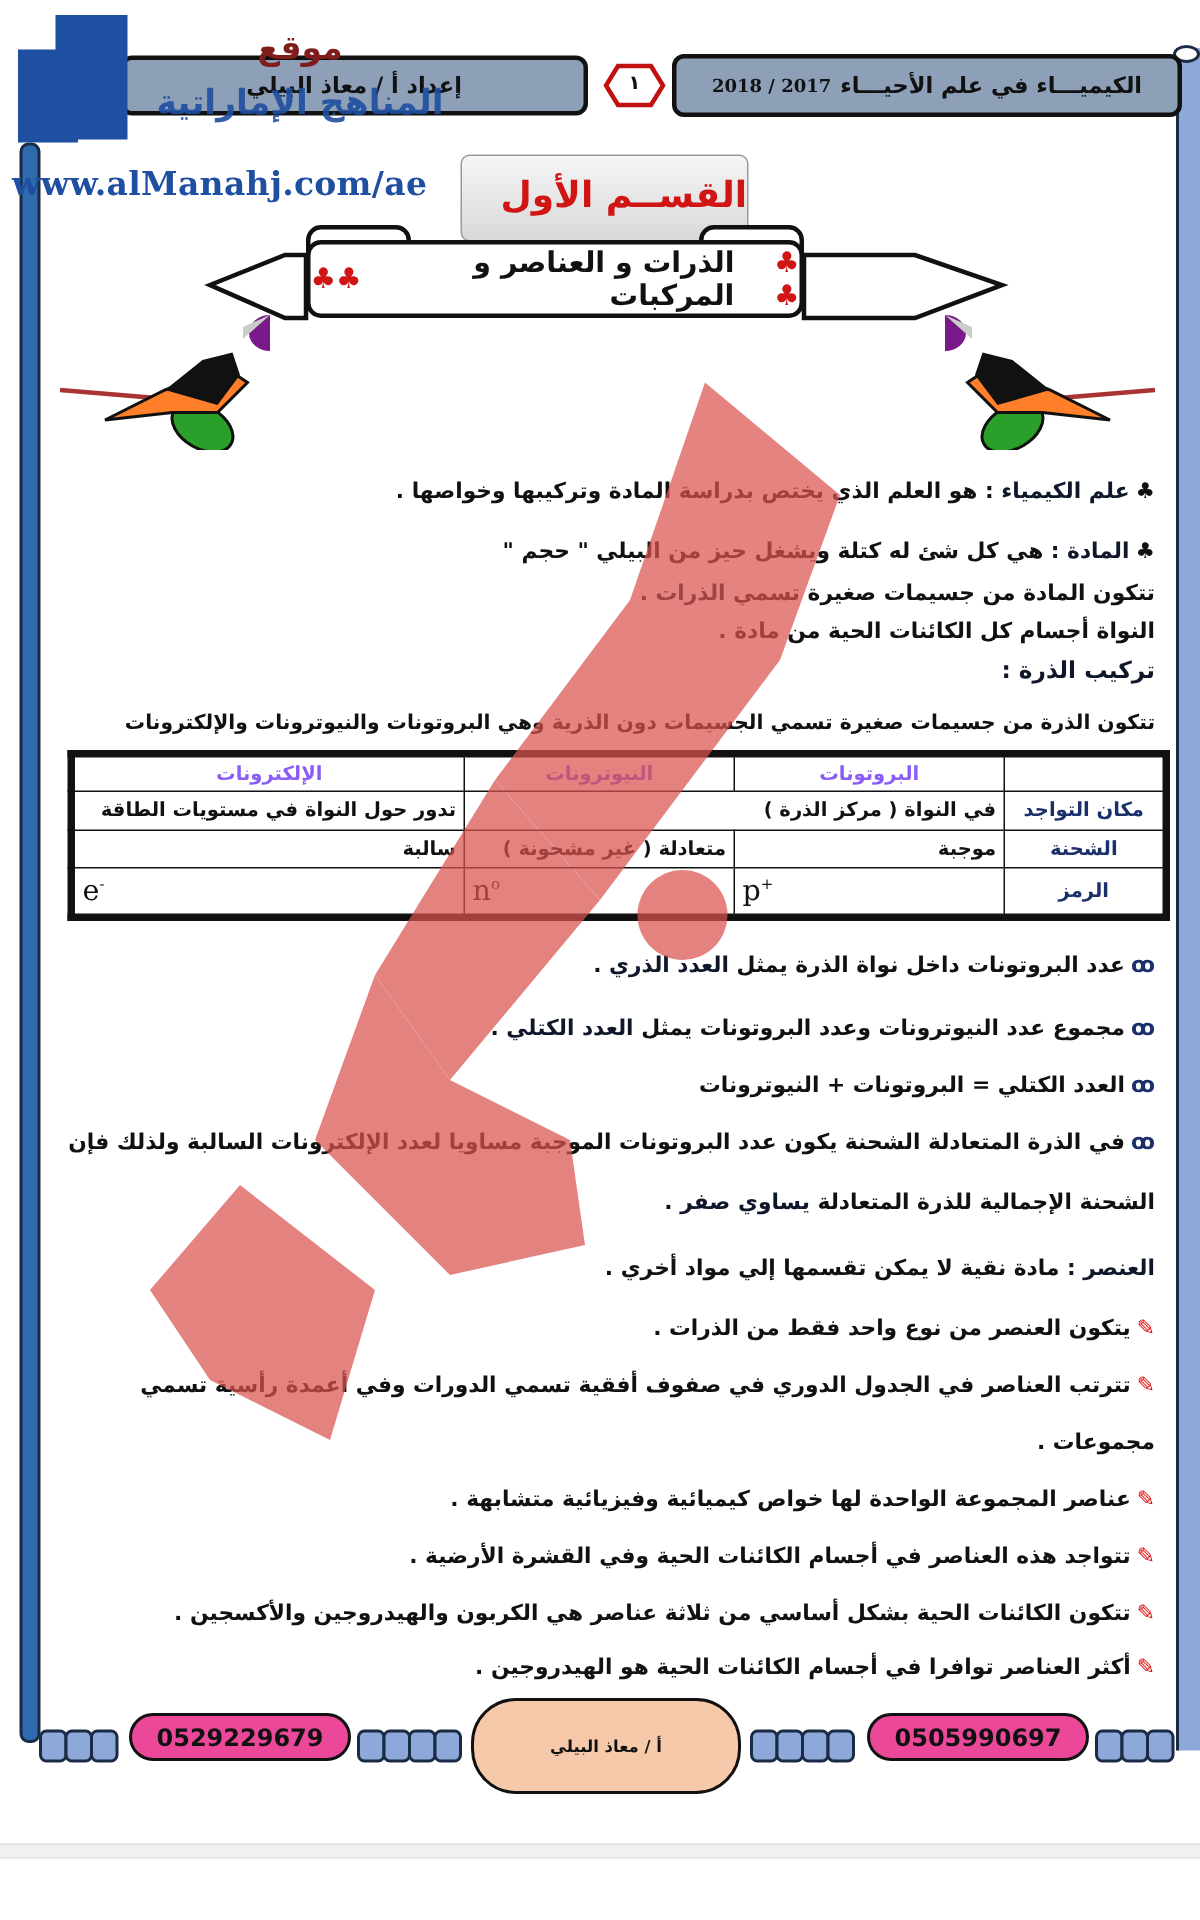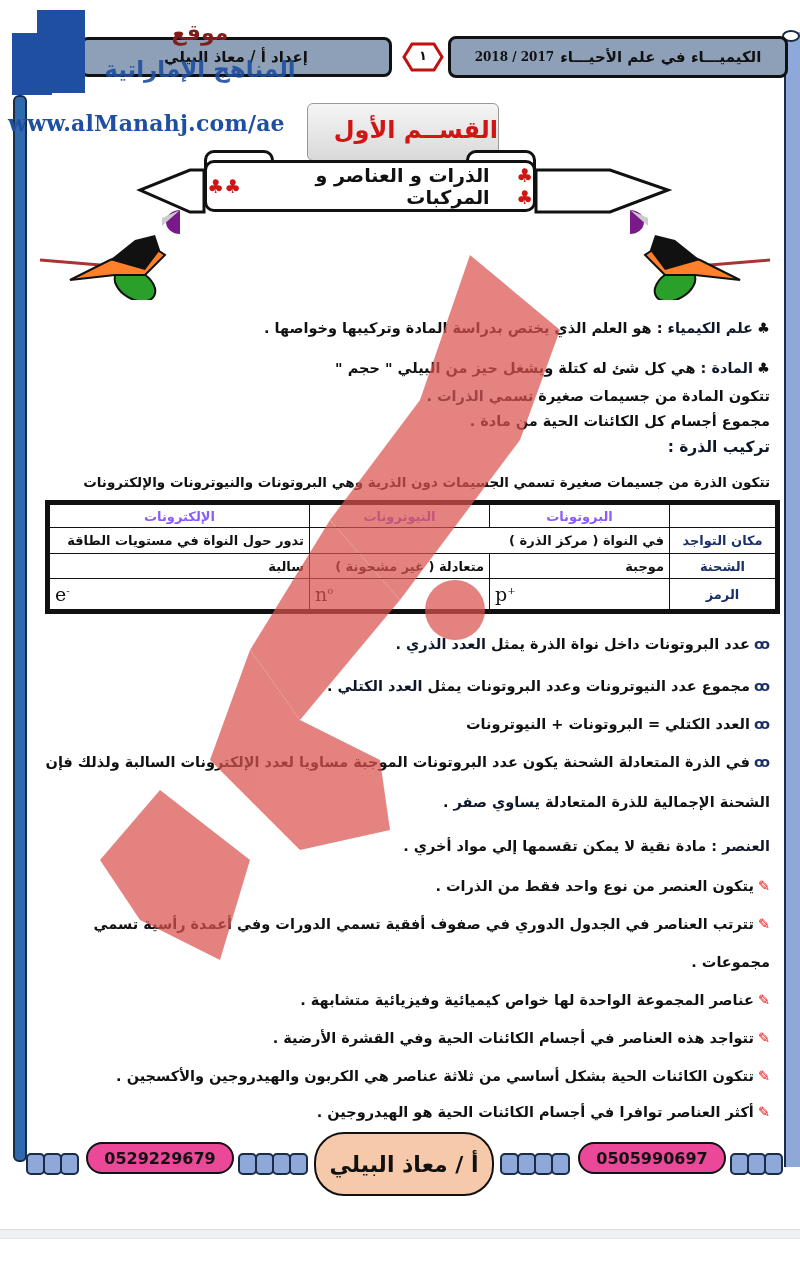--- a/index.html
+++ b/index.html
@@ -56,21 +56,21 @@
 
   
   .watermark { position: absolute; left: 0; top: 0; width: 800px; height: 1280px; pointer-events: none; }
 
   
   .footer { position: absolute; left: 14px; top: 1138px; width: 786px; height: 48px; }
   .beads { position: absolute; height: 22px; top: 15px; display: flex; }
   .bead { width: 19px; height: 22px; background: #8ea9d9; border: 2px solid #1a2b45; border-radius: 5px; margin-right: -2px; }
   .pill { position: absolute; display: flex; align-items: center; justify-content: center; border: 2px solid #111; border-radius: 22px; font: bold 16px "DejaVu Sans", sans-serif; }
   .pill.phone { background: #ec4899; height: 32px; top: 4px; }
-  .pill.name { background: #f6c9ab; height: 64px; top: -6px; border-radius: 30px; direction: rtl; font-size: 22px; }
+  .pill.name { background: #f6c9ab; height: 64px; top: -6px; border-radius: 30px; direction: rtl; font-size: 11px; }
 
   .bottom-band { position: absolute; left: 0; top: 1229px; width: 800px; height: 10px; background: #eef0f2; border-top: 1px solid #ddd; border-bottom: 1px solid #e6e6e6; }
 </style>
 </head>
 <body>
 
 <div class="frame-left"></div>
 <div class="frame-right"></div>
 <div class="frame-right-knob"></div>
 
@@ -131,21 +131,21 @@
 <div class="content" style="top:0;height:1130px">
   <div class="line" style="top:320px">
     <span class="club-bullet">♣</span><span class="red">علم الكيمياء</span><span> : هو العلم الذي يختص بدراسة المادة وتركيبها وخواصها .</span>
   </div>
   <div class="line" style="top:360px">
     <span class="club-bullet">♣</span><span class="red">المادة :</span><span> هي كل شئ له كتلة ويشغل حيز من البيلي " حجم "</span>
   </div>
   <div class="line" style="top:388px">
     <span>تتكون المادة من جسيمات صغيرة تسمي </span><span class="red">الذرات</span><span> .</span>
   </div>
-  <div class="line" style="top:413px">مجموع أجسام كل الكائنات الحية من مادة .</div>
+  <div class="line" style="top:413px">النواة أجسام كل الكائنات الحية من مادة .</div>
   <div class="line red" style="top:438px;font-size:15.5px">تركيب الذرة :</div>
   <div class="line" style="top:474px;font-size:13.5px">تتكون الذرة من جسيمات صغيرة تسمي الجسيمات دون الذرية وهي البروتونات والنيوترونات والإلكترونات</div>
 
   <div class="line" style="top:636px">
     <span class="bull-blue">ꝏ</span><span>عدد البروتونات داخل نواة الذرة يمثل </span><span class="red">العدد الذري</span><span> .</span>
   </div>
   <div class="line" style="top:678px">
     <span class="bull-blue">ꝏ</span><span>مجموع عدد النيوترونات وعدد البروتونات يمثل </span><span class="red">العدد الكتلي</span><span> .</span>
   </div>
   <div class="line" style="top:716px">

